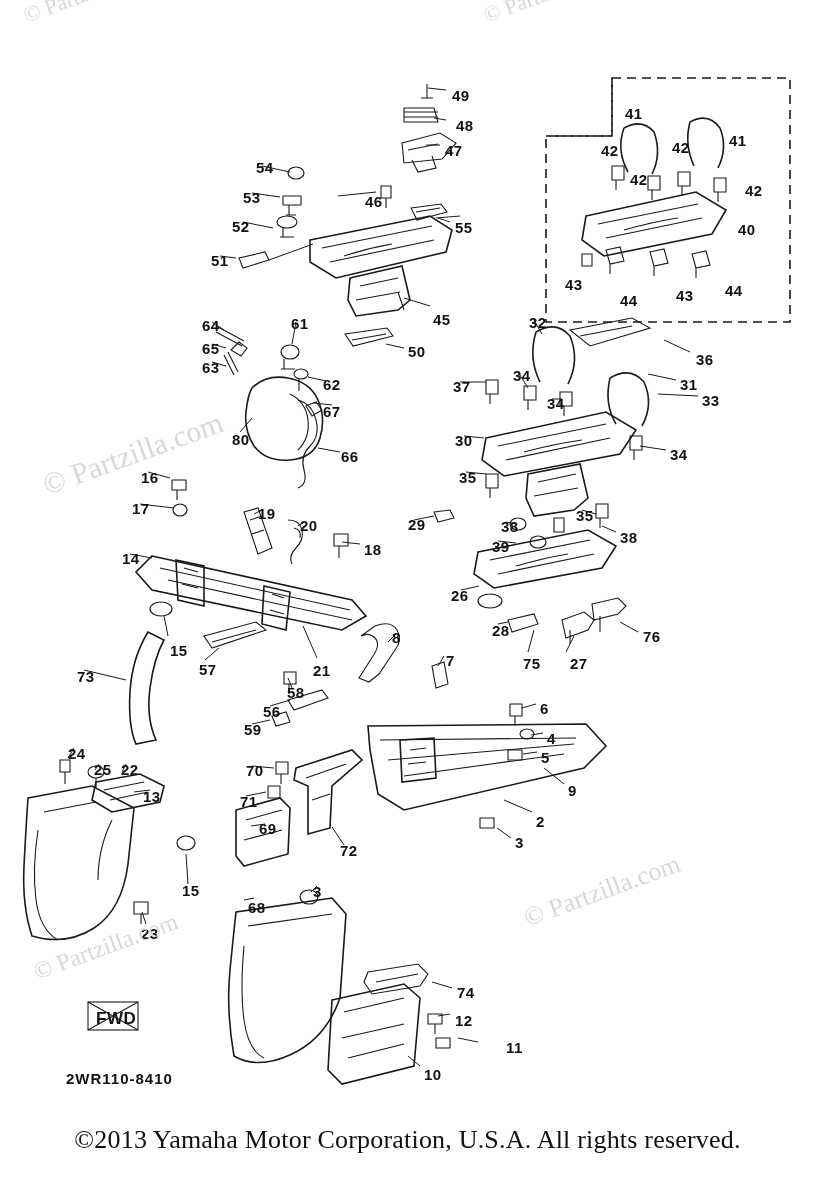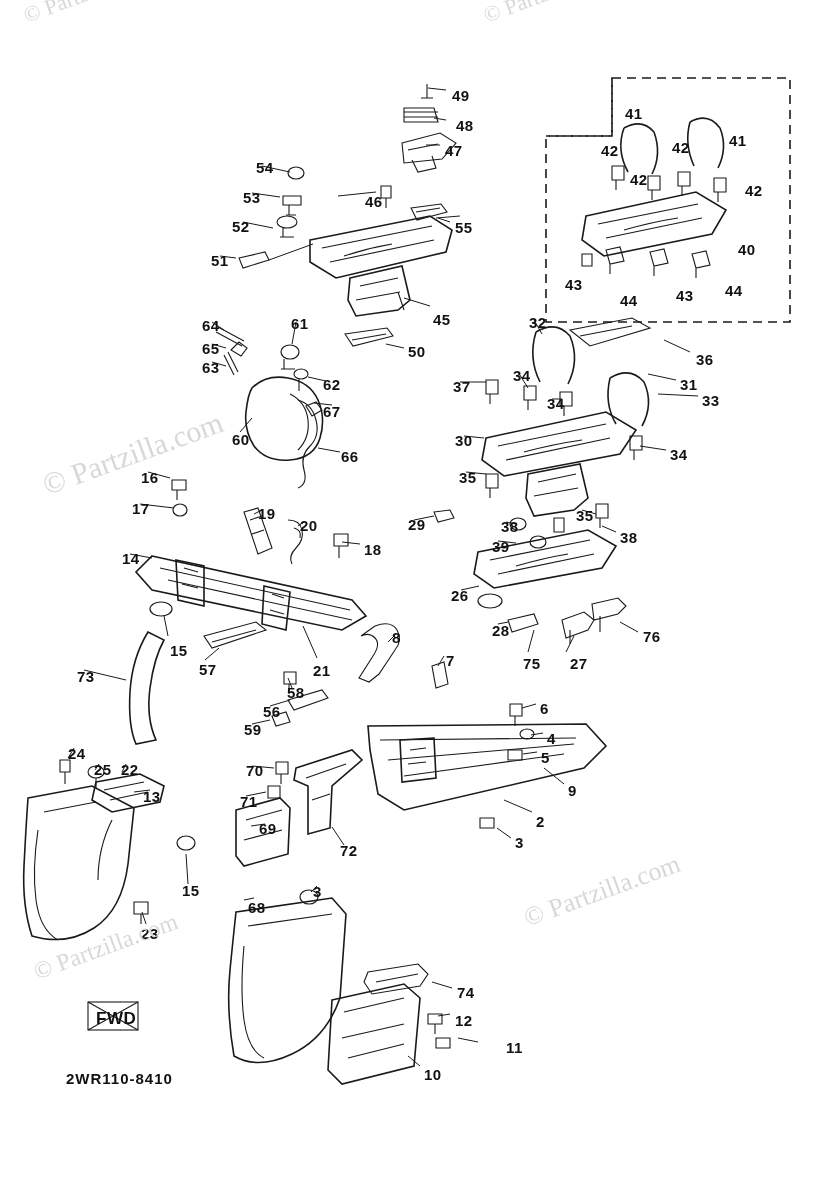--- a/index.html
+++ b/index.html
@@ -314,21 +314,21 @@
     <div id="callouts">
         <div class="callout" style="left: 452px; top: 88px;">49</div>
         <div class="callout" style="left: 428px; top: 118px; margin-left: 28px;">48</div>
         <div class="callout" style="left: 445px; top: 143px;">47</div>
         <div class="callout" style="left: 625px; top: 106px;">41</div>
         <div class="callout" style="left: 601px; top: 143px;">42</div>
         <div class="callout" style="left: 672px; top: 140px;">42</div>
         <div class="callout" style="left: 729px; top: 133px;">41</div>
         <div class="callout" style="left: 630px; top: 172px;">42</div>
         <div class="callout" style="left: 745px; top: 183px;">42</div>
-        <div class="callout" style="left: 738px; top: 222px; margin-top: 20px;">40</div>
+        <div class="callout" style="left: 738px; top: 222px;">40</div>
         <div class="callout" style="left: 256px; top: 160px;">54</div>
         <div class="callout" style="left: 243px; top: 190px;">53</div>
         <div class="callout" style="left: 333px; top: 194px; margin-left: 32px;">46</div>
         <div class="callout" style="left: 232px; top: 219px;">52</div>
         <div class="callout" style="left: 455px; top: 220px;">55</div>
         <div class="callout" style="left: 211px; top: 253px;">51</div>
         <div class="callout" style="left: 565px; top: 277px;">43</div>
         <div class="callout" style="left: 620px; top: 293px;">44</div>
         <div class="callout" style="left: 676px; top: 288px;">43</div>
         <div class="callout" style="left: 725px; top: 283px;">44</div>
@@ -340,21 +340,21 @@
         <div class="callout" style="left: 408px; top: 344px;">50</div>
         <div class="callout" style="left: 696px; top: 352px;">36</div>
         <div class="callout" style="left: 202px; top: 360px;">63</div>
         <div class="callout" style="left: 680px; top: 377px;">31</div>
         <div class="callout" style="left: 323px; top: 377px;">62</div>
         <div class="callout" style="left: 453px; top: 379px;">37</div>
         <div class="callout" style="left: 513px; top: 368px;">34</div>
         <div class="callout" style="left: 702px; top: 393px;">33</div>
         <div class="callout" style="left: 323px; top: 404px;">67</div>
         <div class="callout" style="left: 547px; top: 396px;">34</div>
-        <div class="callout" style="left: 232px; top: 432px;">60</div>
+        <div class="callout" style="left: 232px; top: 432px;">80</div>
         <div class="callout" style="left: 455px; top: 433px;">30</div>
         <div class="callout" style="left: 341px; top: 449px;">66</div>
         <div class="callout" style="left: 670px; top: 447px;">34</div>
         <div class="callout" style="left: 459px; top: 470px;">35</div>
         <div class="callout" style="left: 141px; top: 470px;">16</div>
         <div class="callout" style="left: 132px; top: 501px;">17</div>
         <div class="callout" style="left: 258px; top: 506px;">19</div>
         <div class="callout" style="left: 300px; top: 518px;">20</div>
         <div class="callout" style="left: 408px; top: 517px;">29</div>
         <div class="callout" style="left: 501px; top: 519px;">38</div>
@@ -408,15 +408,16 @@
         <div class="watermark" style="left: 480px; top: 4px; font-size: 22px;">© Partzilla.com</div>
         <div class="watermark" style="left: 38px; top: 470px; font-size: 30px;">© Partzilla.com</div>
         <div class="watermark" style="left: 520px; top: 905px; font-size: 26px;">© Partzilla.com</div>
         <div class="watermark" style="left: 30px; top: 960px; font-size: 24px;">© Partzilla.com</div>
       </div>
 
     <div id="part-number">2WR110-8410</div>
   </div>
 
   <div id="footer">
+    <div id="copyright-main">©2013 Yamaha Motor Corporation, U.S.A. All rights reserved.</div>
   </div>
 
 </div>
 
 </body></html>

